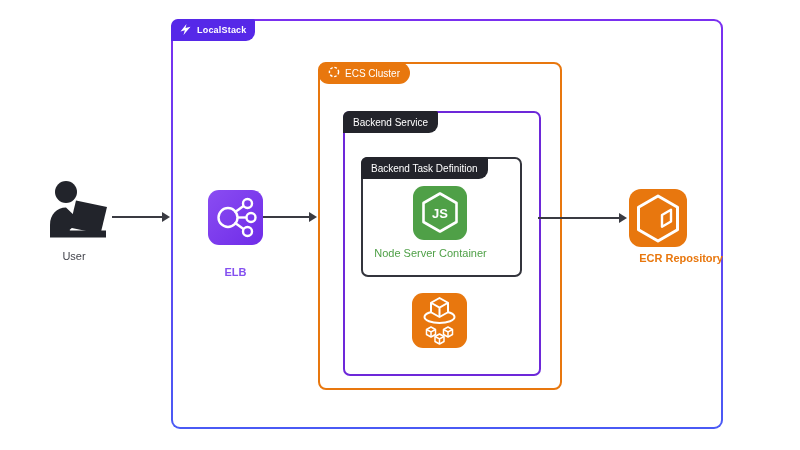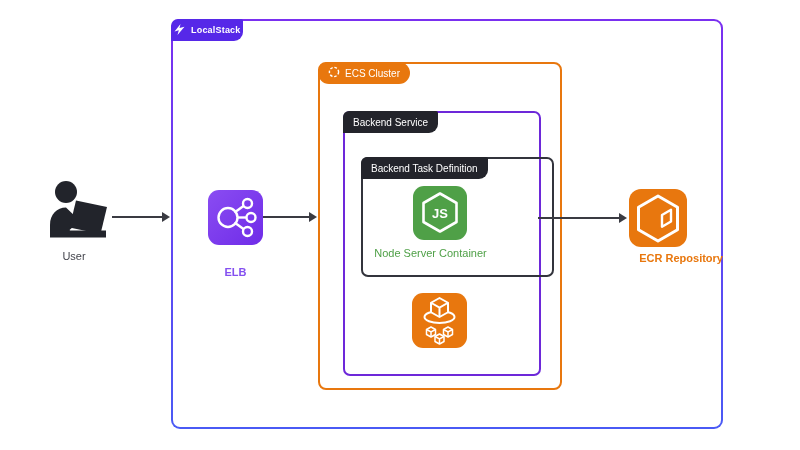--- a/index.html
+++ b/index.html
@@ -19,35 +19,35 @@
   .ecs-box {
     position:absolute; left:318px; top:62px; width:240px; height:324px;
     border:2px solid #e8770e; border-radius:8px;
   }
   .backend-box {
     position:absolute; left:343px; top:111px; width:194px; height:261px;
     border:2px solid #6d28d9; border-radius:7px;
   }
   .taskdef-box {
     position:absolute; left:361px; top:157px; width:157px; height:116px;
-    border:2px solid #33343c; border-radius:7px;padding-left:32px;
+    border:2px solid #33343c; border-radius:7px;
   }
 
   
   .badge {
     position:absolute; left:-2px; top:-2px; height:22px;
     display:inline-flex; align-items:center; gap:5px; padding:0 10px;
     color:#fff; font-size:10px; white-space:nowrap;
     border-radius:6px 2px 9px 0;
   }
   .badge-orange { background:#e8770e;border-radius:11px; }
   .badge-dark { background:#23242b; }
   .ls-badge {
     position:absolute; left:0; top:0; height:22px;
-    display:inline-flex; align-items:center; gap:5px; padding:0 2px;
+    display:inline-flex; align-items:center; gap:5px; padding:0 8px;
     background:#5628e8; color:#fff; font-size:9px; font-weight:bold;
     border-radius:7px 2px 9px 0; letter-spacing:.2px;
   }
 
   
   .tile { position:absolute; border-radius:11px; display:flex; align-items:flex-start; justify-content:center; }
   .tile-elb { left:208px; top:190px; width:55px; height:55px; background:linear-gradient(135deg,#8a4cf2,#6f2ce8); }
   .tile-node { left:413px; top:186px; width:54px; height:54px; background:#4fa047; }
   .tile-ecs { left:412px; top:293px; width:55px; height:55px; background:#e8770e; }
   .tile-ecr { left:629px; top:189px; width:58px; height:58px; background:#e8770e; border-radius:12px; }

